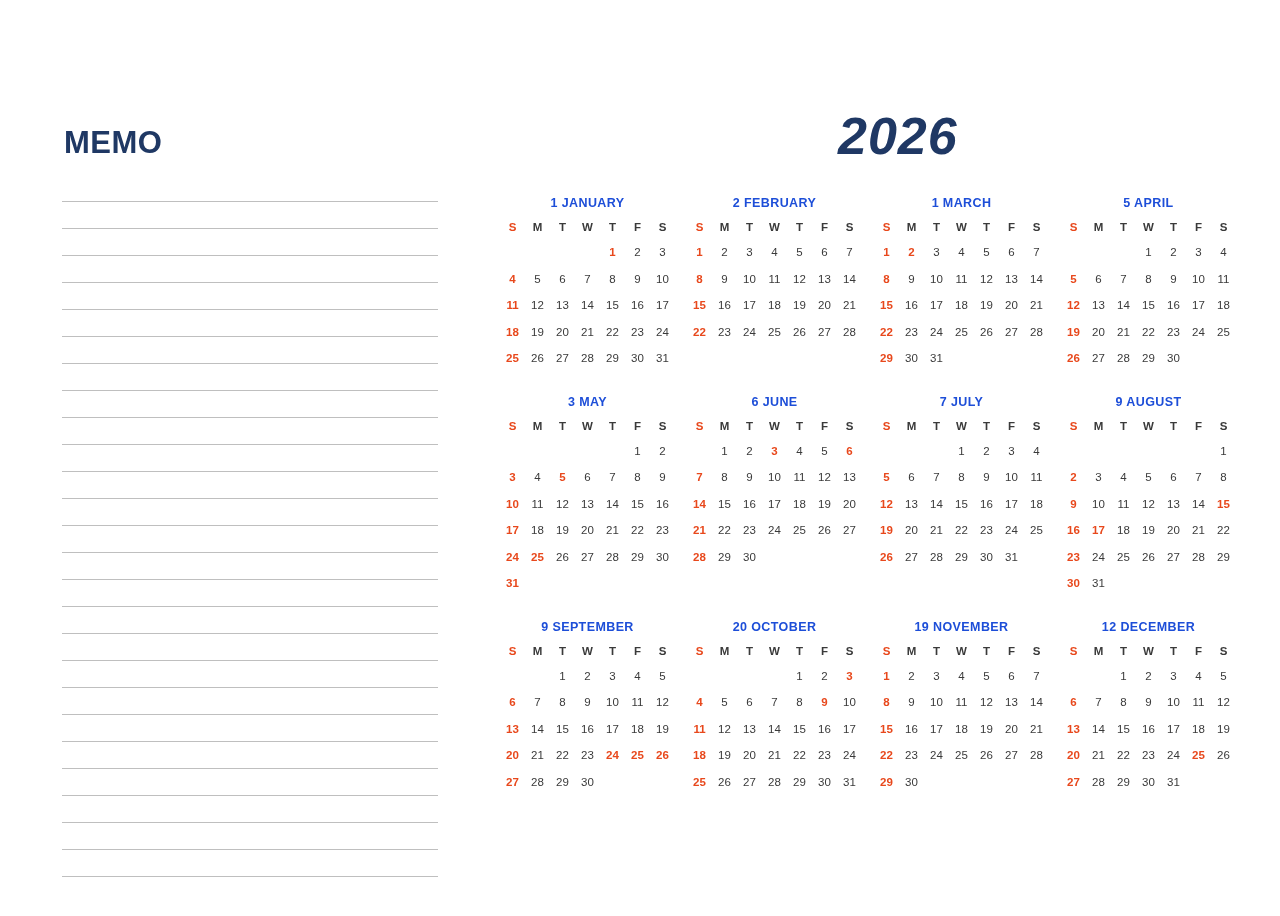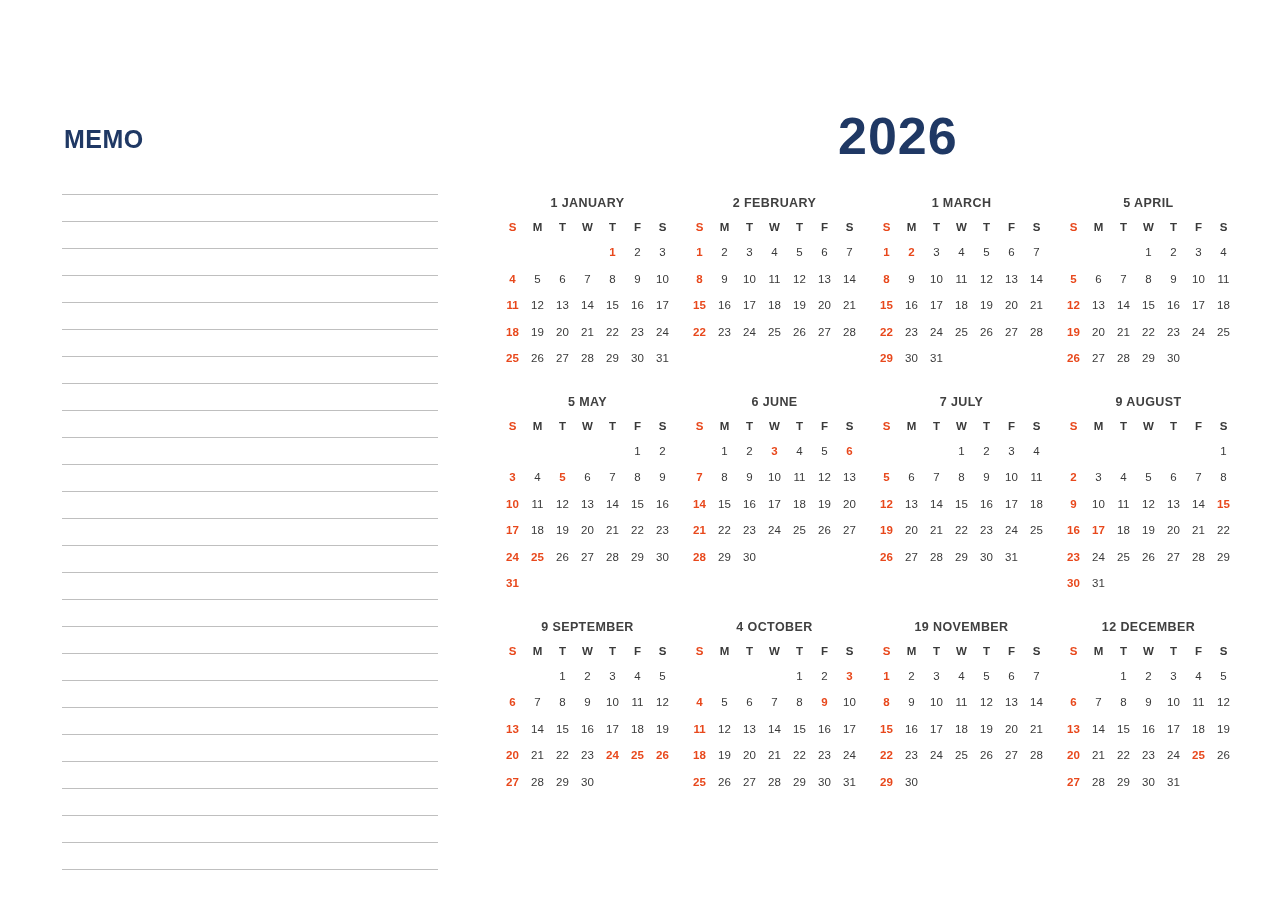--- a/index.html
+++ b/index.html
@@ -16,62 +16,63 @@
   }
 
   
   #memo-panel {
     position: absolute;
     left: 62px;
     top: 125px;
     width: 376px;
   }
   #memo-title {
-    font-size: 25px;
+    font-size: 31px;
     font-weight: bold;
     color: #1f3864;
     letter-spacing: 0.5px;
     margin: 0 0 14px 2px;
   }
   .memo-line {
     height: 26px;
     border-bottom: 1.6px solid #bfbfbf;
   }
 
   
   #year-title {
     position: absolute;
     left: 838px;
     top: 110px;
     font-size: 52px;
     font-weight: bold;
     color: #1f3864;
     letter-spacing: 1px;
     line-height: 1;
+    font-style: italic;
   }
 
   
   #calendar {
     position: absolute;
     left: 500px;
     top: 196px;
     width: 760px;
     display: grid;
     grid-template-columns: repeat(4, 175px);
     column-gap: 12px;
     row-gap: 23px;
   }
   .month {
     width: 175px;
   }
   .month-name {
     text-align: center;
     font-size: 12.5px;
     font-weight: bold;
-    color: #404040;
+    color: #1d4ed8;
     letter-spacing: 0.4px;
     margin-bottom: 11px;
   }
   .dow-row, .week-row {
     display: grid;
     grid-template-columns: repeat(7, 25px);
     justify-content: center;
   }
   .dow {
     text-align: center;
@@ -353,21 +354,21 @@
         <div class="day sun">26</div>
         <div class="day">27</div>
         <div class="day">28</div>
         <div class="day">29</div>
         <div class="day">30</div>
         <div class="day empty"></div>
         <div class="day empty"></div>
       </div>
     </div>
     <div class="month">
-      <div class="month-name">5 MAY</div>
+      <div class="month-name">3 MAY</div>
       <div class="dow-row">
         <div class="dow sun">S</div>
         <div class="dow">M</div>
         <div class="dow">T</div>
         <div class="dow">W</div>
         <div class="dow">T</div>
         <div class="dow">F</div>
         <div class="dow">S</div>
       </div>
       <div class="week-row">
@@ -656,21 +657,21 @@
         <div class="day sun">27</div>
         <div class="day">28</div>
         <div class="day">29</div>
         <div class="day">30</div>
         <div class="day empty"></div>
         <div class="day empty"></div>
         <div class="day empty"></div>
       </div>
     </div>
     <div class="month">
-      <div class="month-name">4 OCTOBER</div>
+      <div class="month-name">20 OCTOBER</div>
       <div class="dow-row">
         <div class="dow sun">S</div>
         <div class="dow">M</div>
         <div class="dow">T</div>
         <div class="dow">W</div>
         <div class="dow">T</div>
         <div class="dow">F</div>
         <div class="dow">S</div>
       </div>
       <div class="week-row">

